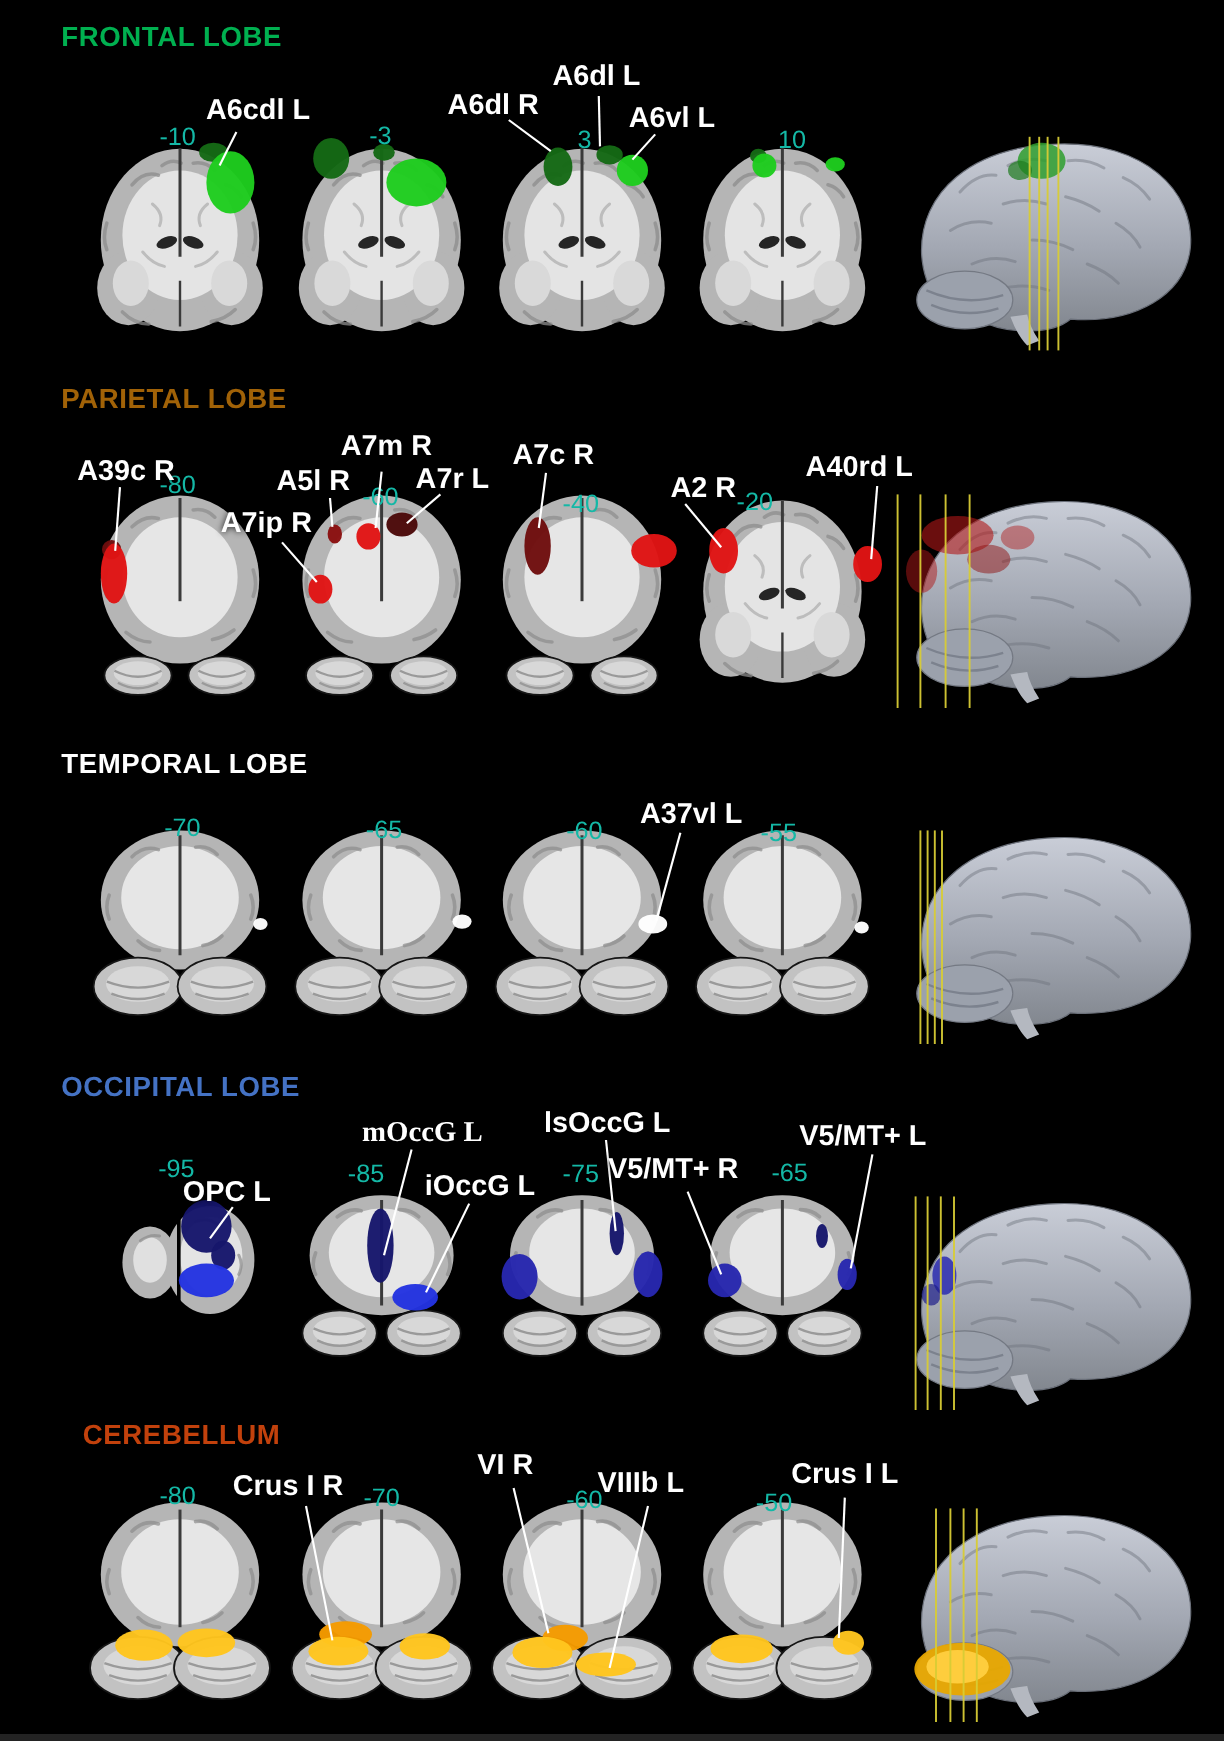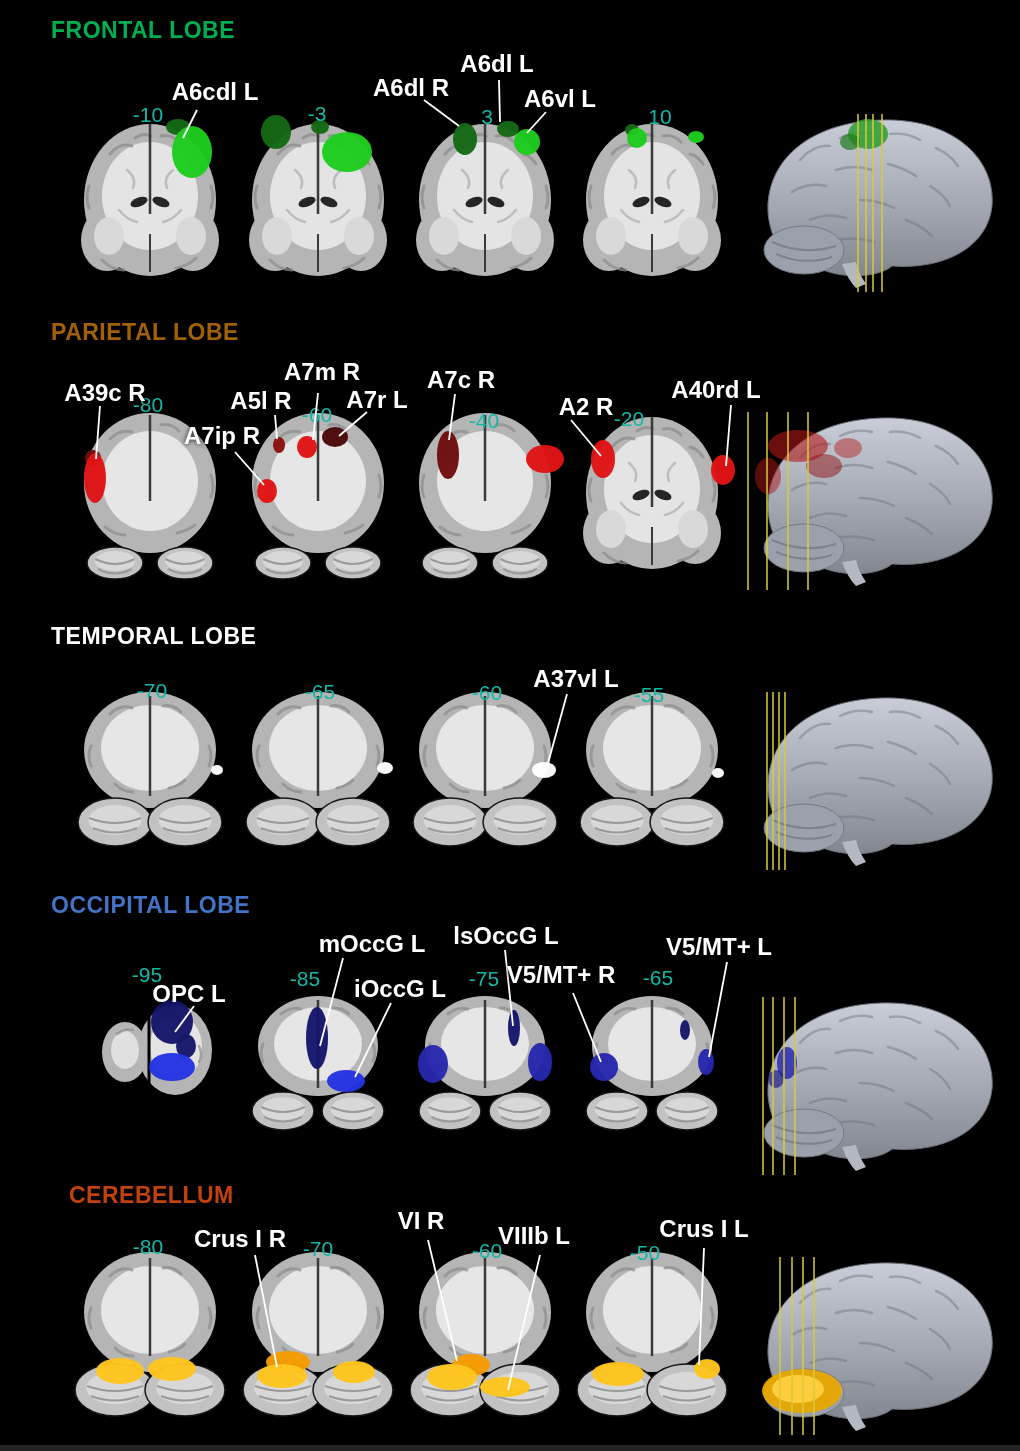--- a/index.html
+++ b/index.html
@@ -610,21 +610,21 @@
   <path d="M31.400000000000002,127 q18.599999999999998,9 37.199999999999996,0"></path>
   <path d="M98.3,117 q21.7,10 43.4,0"></path>
   <path d="M101.4,127 q18.599999999999998,9 37.199999999999996,0"></path>
           </g>
     <ellipse cx="37" cy="77" rx="14" ry="14" fill="#2727ae" opacity="0.97"></ellipse>
           <ellipse cx="118" cy="40" rx="5" ry="10" fill="#16166b" opacity="0.97"></ellipse>
           <ellipse cx="139" cy="72" rx="8" ry="13" fill="#2727ae" opacity="0.97"></ellipse>
         </svg></div>
       <div class="coord-label" style="left: 658px; top: 978px;">-65</div>
       <div class="region-label" style="left: 189px; top: 994px;">OPC L</div>
-      <div class="region-label" style="left: 372px; top: 944px;">mOccG L</div>
+      <div class="region-label" style="left: 352px; top: 944px; font-family: Liberation Serif, serif;">mOccG L</div>
       <div class="region-label" style="left: 400px; top: 989px;">iOccG L</div>
       <div class="region-label" style="left: 506px; top: 936px;">lsOccG L</div>
       <div class="region-label" style="left: 561px; top: 975px;">V5/MT+ R</div>
       <div class="region-label" style="left: 719px; top: 947px;">V5/MT+ L</div>
       <div class="brain3d" style="left: 740px; top: 983px;"><svg width="280" height="200" viewBox="0 0 280 200">
   <defs>
             <linearGradient id="bg3" x1="0" y1="0" x2="0" y2="1">
   <stop offset="0" stop-color="#c9cdd7"></stop>
               <stop offset="0.55" stop-color="#a3a8b3"></stop>
               <stop offset="1" stop-color="#82878f"></stop>

